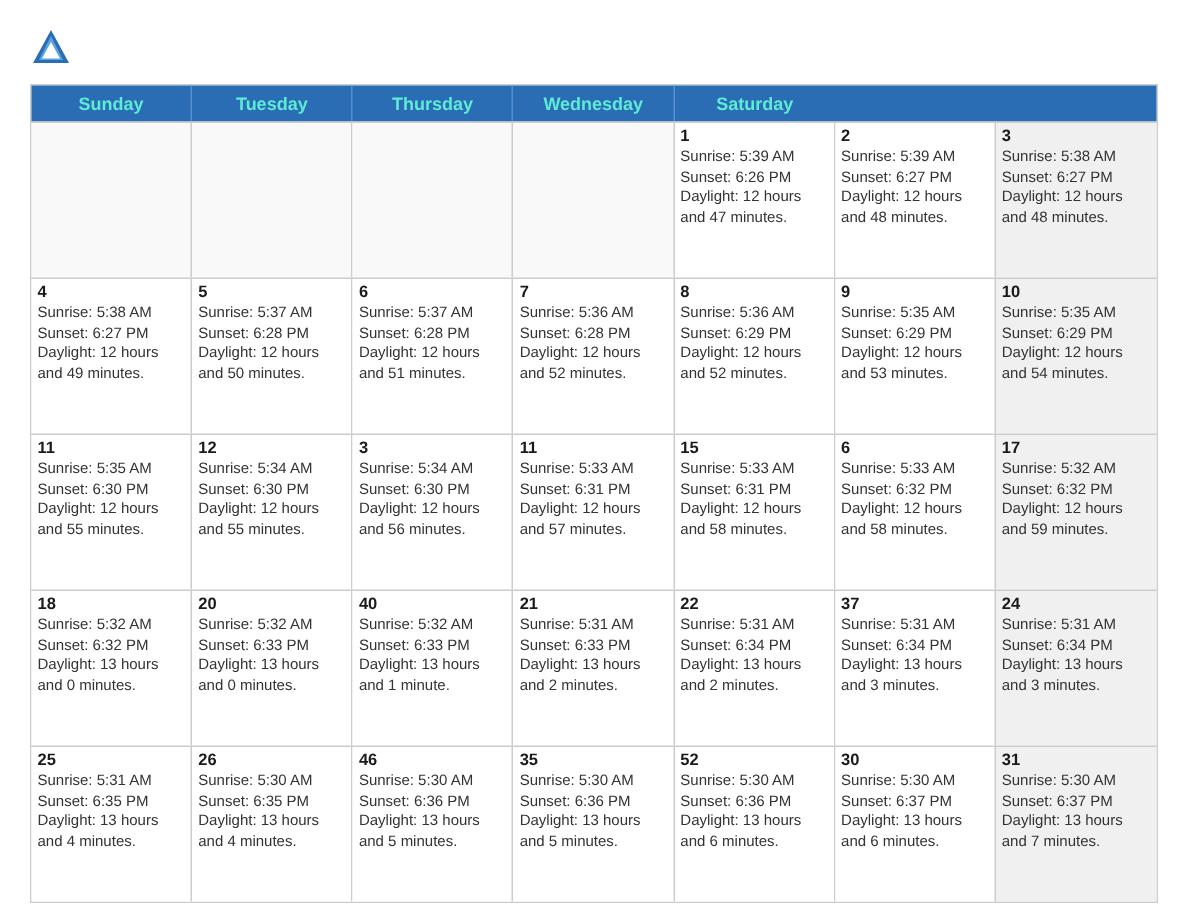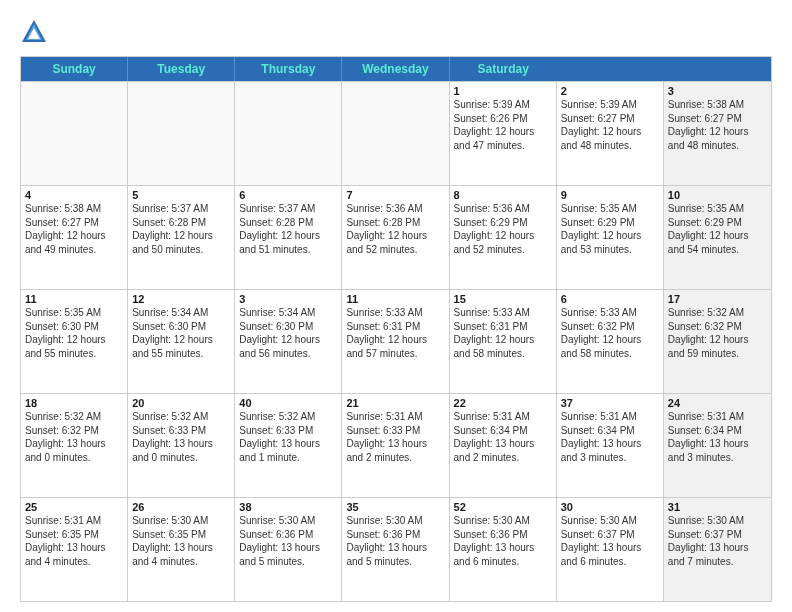--- a/index.html
+++ b/index.html
@@ -329,21 +329,21 @@
 and 4 minutes.</div>
           </div>
           <div class="cal-cell">
             <div class="day-num">26</div>
             <div class="cell-text" style="white-space: pre-line;">Sunrise: 5:30 AM
 Sunset: 6:35 PM
 Daylight: 13 hours
 and 4 minutes.</div>
           </div>
           <div class="cal-cell">
-            <div class="day-num">38</div>
+            <div class="day-num">46</div>
             <div class="cell-text" style="white-space: pre-line;">Sunrise: 5:30 AM
 Sunset: 6:36 PM
 Daylight: 13 hours
 and 5 minutes.</div>
           </div>
           <div class="cal-cell">
             <div class="day-num">35</div>
             <div class="cell-text" style="white-space: pre-line;">Sunrise: 5:30 AM
 Sunset: 6:36 PM
 Daylight: 13 hours

